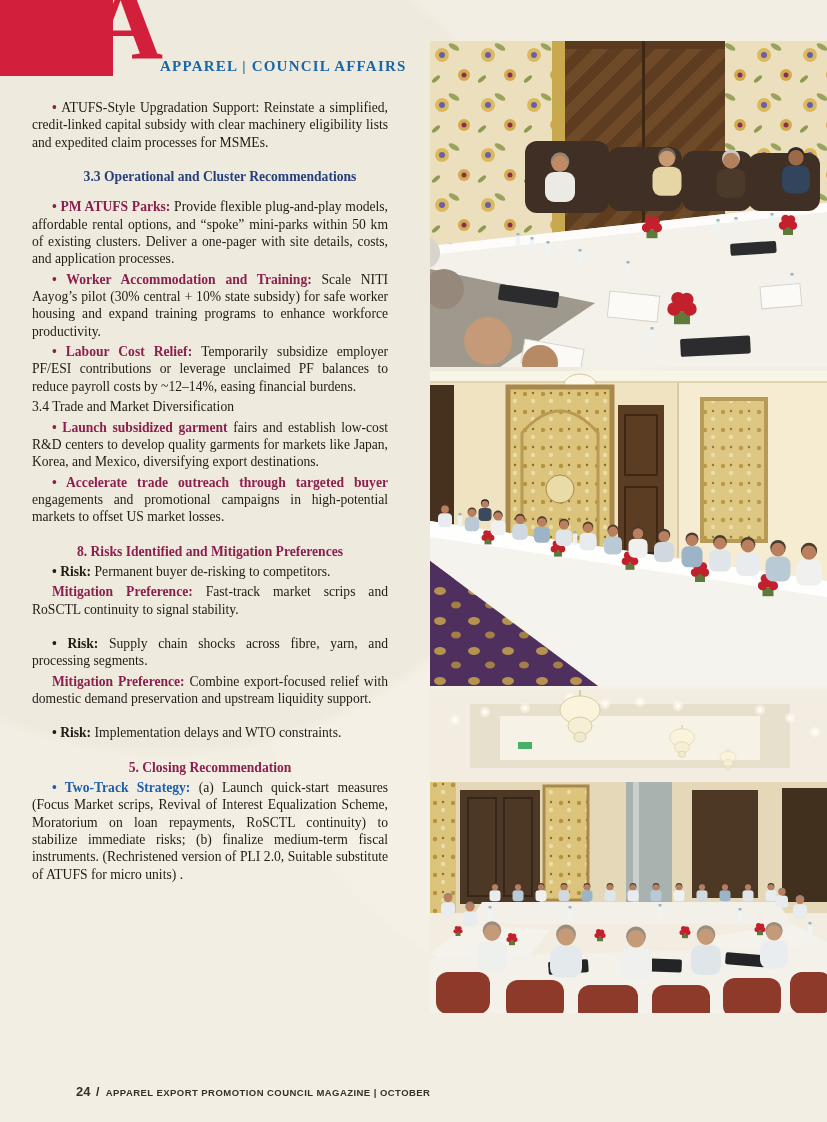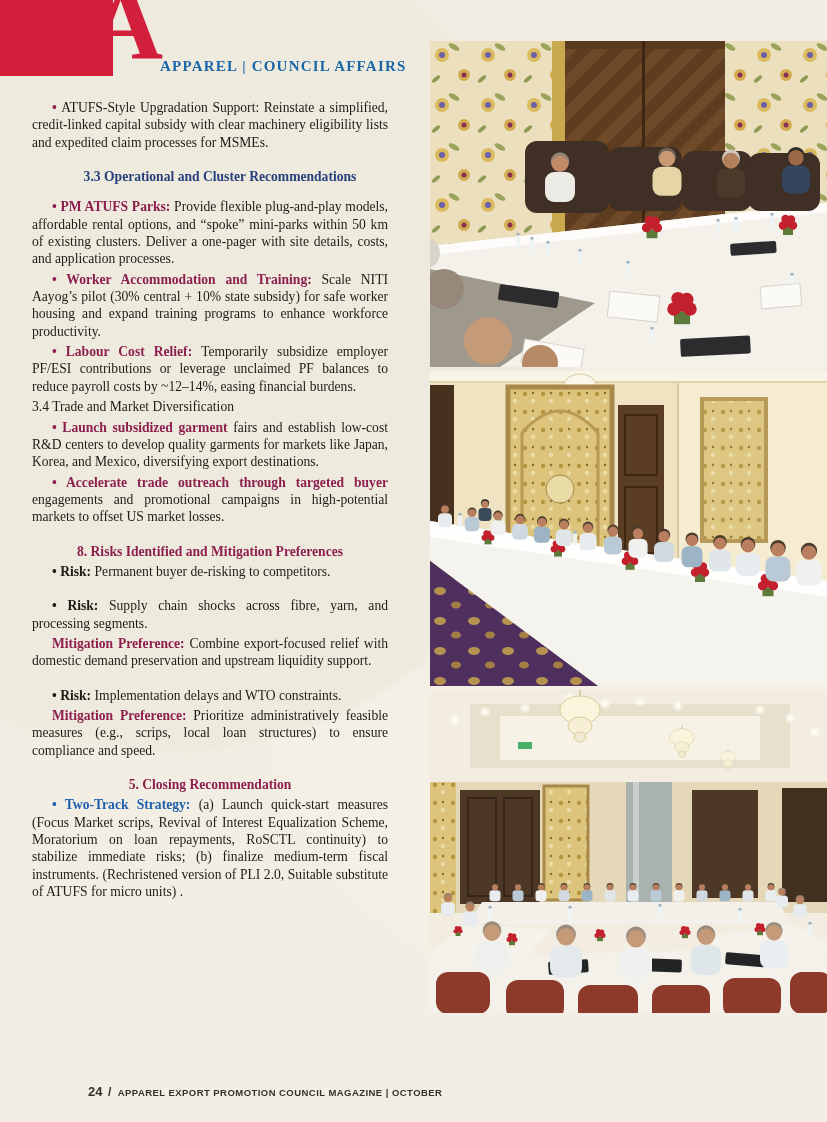--- a/index.html
+++ b/index.html
@@ -39,21 +39,21 @@
   .c-maroon{color:var(--maroon);}
   .c-navy{color:var(--navy);}
   .c-blue{color:var(--blue);}
   .c-black{color:var(--black);}
   .photo{position:absolute;left:430px;width:397px;background:#ddd;}
   .photo svg{display:block;width:100%;height:100%;}
   #photo1{top:41px;height:326px;}
   #photo2{top:371px;height:315px;}
   #photo3{top:690px;height:323px;}
   .footer{
-    position:absolute;left:88px;top:1082px;
+    position:absolute;left:76px;top:1082px;
     font-family:"Liberation Sans","DejaVu Sans",sans-serif;
     color:#35302b;white-space:nowrap;
   }
   .footer .pg{font-size:13px;font-weight:bold;}
   .footer .sep{font-size:12px;font-weight:bold;margin:0 2px 0 1px;}
   .footer .txt{font-size:9.5px;font-weight:bold;letter-spacing:0.45px;}
 </style>
 </head>
 <body>
 
@@ -65,24 +65,24 @@
     <p class="blk ind"><span class="bullet c-maroon">• </span>ATUFS-Style Upgradation Support: Reinstate a simplified, credit-linked capital subsidy with clear machinery eligibility lists and expedited claim processes for MSMEs.</p>
     <p class="blk ind gap-lg heading c-navy">3.3 Operational and Cluster Recommendations</p>
     <p class="blk ind gap-md"><span class="bullet c-maroon">• </span><span class="lead c-maroon">PM ATUFS Parks: </span>Provide flexible plug-and-play models, affordable rental options, and “spoke” mini-parks within 50 km of existing clusters. Deliver a one-pager with site details, costs, and application processes.</p>
     <p class="blk ind"><span class="bullet c-maroon">• </span><span class="lead c-maroon">Worker Accommodation and Training: </span>Scale NITI Aayog’s pilot (30% central + 10% state subsidy) for safe worker housing and expand training programs to enhance workforce productivity.</p>
     <p class="blk ind"><span class="bullet c-maroon">• </span><span class="lead c-maroon">Labour Cost Relief: </span>Temporarily subsidize employer PF/ESI contributions or leverage unclaimed PF balances to reduce payroll costs by ~12–14%, easing financial burdens.</p>
     <p class="blk">3.4 Trade and Market Diversification</p>
     <p class="blk ind"><span class="bullet c-maroon">• </span><span class="lead c-maroon">Launch subsidized garment </span>fairs and establish low-cost R&amp;D centers to develop quality garments for markets like Japan, Korea, and Mexico, diversifying export destinations.</p>
     <p class="blk ind"><span class="bullet c-maroon">• </span><span class="lead c-maroon">Accelerate trade outreach through targeted buyer </span>engagements and promotional campaigns in high-potential markets to offset US market losses.</p>
     <p class="blk gap-lg heading c-maroon">8. Risks Identified and Mitigation Preferences</p>
     <p class="blk ind"><span class="bullet c-black">• </span><span class="lead c-black">Risk: </span>Permanent buyer de-risking to competitors.</p>
+    <p class="blk ind"><span class="lead c-maroon">Mitigation Preference: </span>Fast-track market scrips and RoSCTL continuity to signal stability.</p>
     <p class="blk ind gap-lg"><span class="bullet c-black">• </span><span class="lead c-black">Risk: </span>Supply chain shocks across fibre, yarn, and processing segments.</p>
     <p class="blk ind"><span class="lead c-maroon">Mitigation Preference: </span>Combine export-focused relief with domestic demand preservation and upstream liquidity support.</p>
     <p class="blk ind gap-lg"><span class="bullet c-black">• </span><span class="lead c-black">Risk: </span>Implementation delays and WTO constraints.</p>
-    <p class="blk ind"><span class="lead c-maroon">Mitigation Preference: </span>Prioritize administratively feasible measures (e.g., scrips, local loan structures) to ensure compliance and speed.</p>
     <p class="blk gap-lg heading c-maroon">5. Closing Recommendation</p>
     <p class="blk ind"><span class="bullet c-blue">• </span><span class="lead c-blue">Two-Track Strategy: </span>(a) Launch quick-start measures (Focus Market scrips, Revival of Interest Equalization Scheme, Moratorium on loan repayments, RoSCTL continuity) to stabilize immediate risks; (b) finalize medium-term fiscal instruments. (Rechristened version of PLI 2.0, Suitable substitute of ATUFS for micro units) .</p>
   </div>
 
 <div class="photo" id="photo1">
 <svg viewBox="0 0 397 326" preserveAspectRatio="none">
   <defs>
     <pattern id="flr1" width="46" height="50" patternUnits="userSpaceOnUse">
       <rect width="46" height="50" fill="#ecdfbe"></rect>
       <circle cx="12" cy="14" r="7" fill="#d9b44e" opacity="0.85"></circle>

